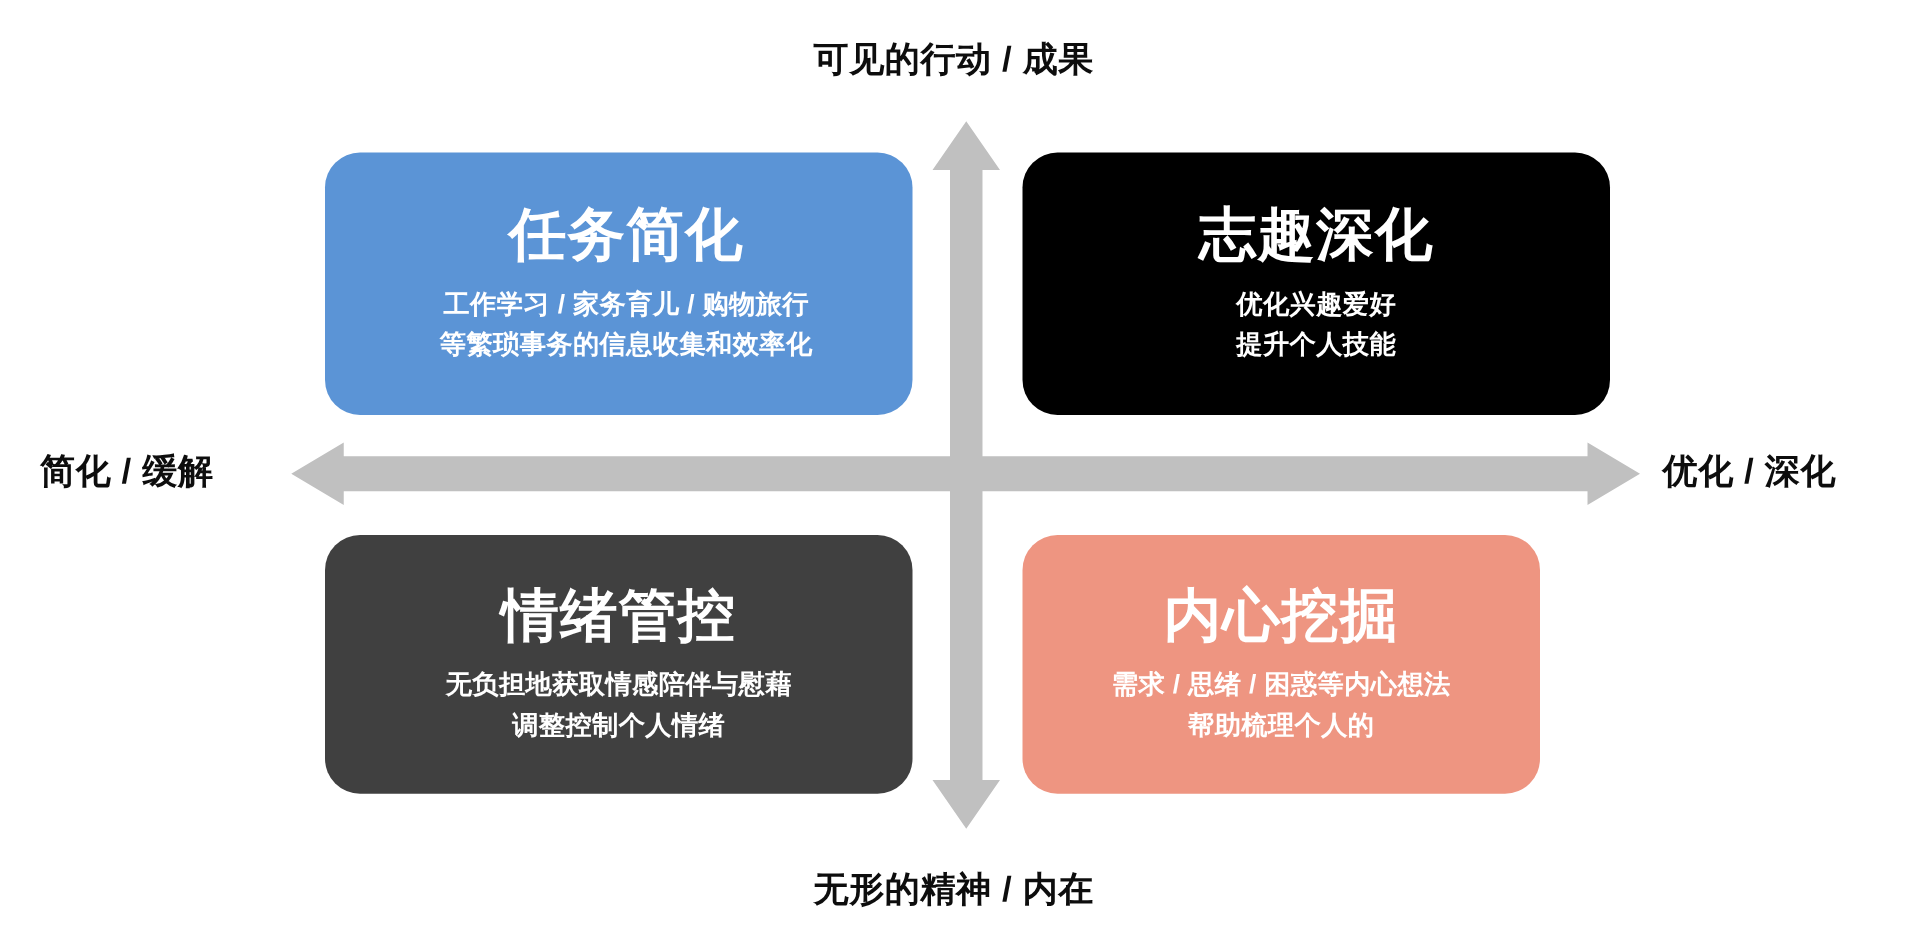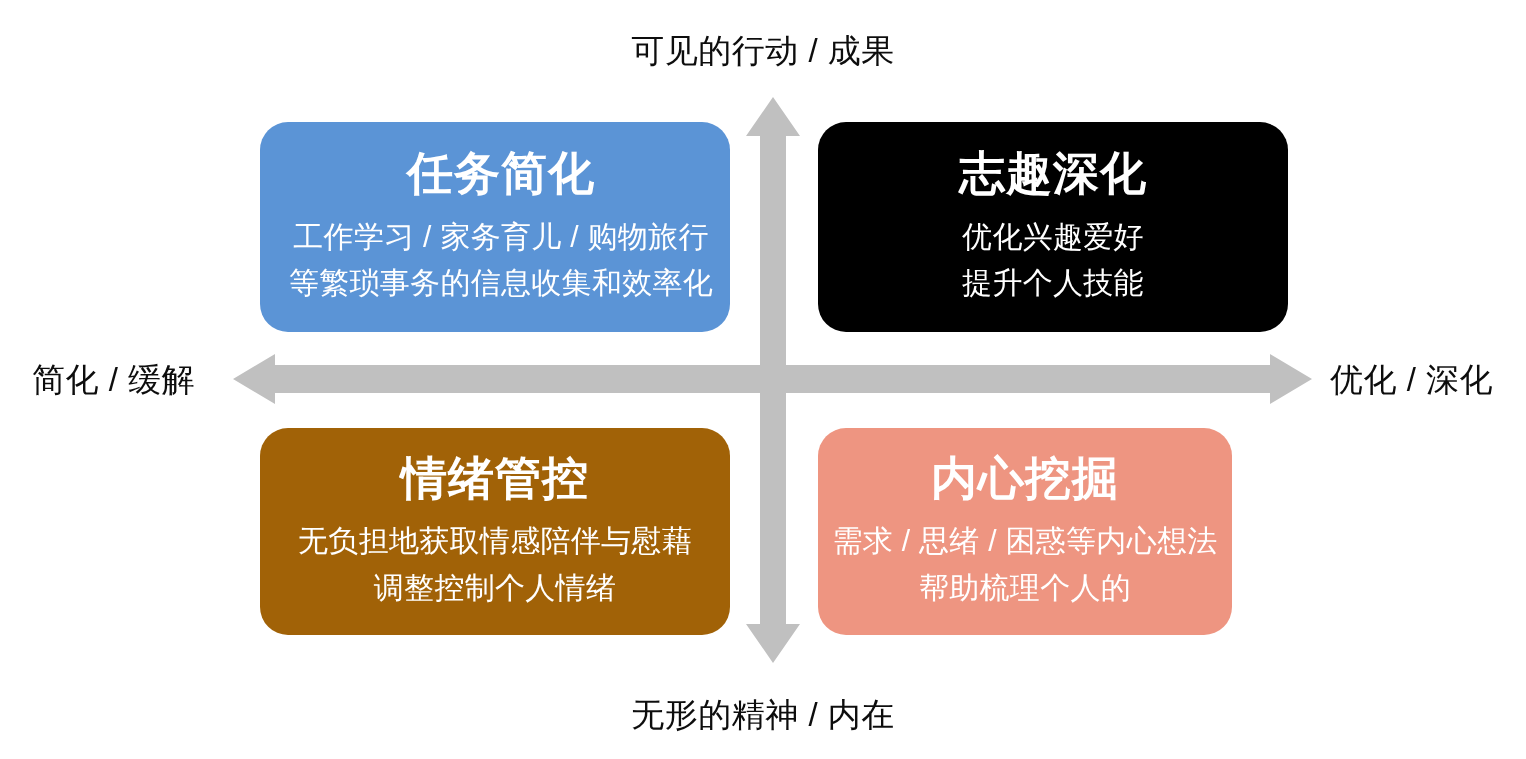--- a/index.html
+++ b/index.html
@@ -15,22 +15,22 @@
     width: 1526px;
     height: 759px;
     background: #ffffff;
     overflow: hidden;
   }
 
   
   .axis-label {
     position: absolute;
     color: #0d0d0d;
-    font-size: 33px;
-    font-weight: 400;
+    font-size: 28px;
+    font-weight: 700;
     letter-spacing: 0.5px;
     white-space: nowrap;
     line-height: 1;
   }
   #label-top {
     left: 0;
     right: 0;
     top: 34px;
     text-align: center;
   }
@@ -82,22 +82,22 @@
   }
   .q-title {
     font-size: 46px;
     font-weight: 700;
     line-height: 1.15;
     letter-spacing: 1px;
     margin: 0 0 14px 0;
     white-space: nowrap;
   }
   .q-desc {
-    font-size: 30px;
-    font-weight: 400;
+    font-size: 21px;
+    font-weight: 700;
     line-height: 1.55;
     letter-spacing: 0.3px;
     margin: 0;
     white-space: nowrap;
   }
 
   #quadrant-top-left {
     left: 260px;
     top: 122px;
     width: 470px;
@@ -149,21 +149,21 @@
     <div class="q-desc">工作学习 / 家务育儿 / 购物旅行</div>
     <div class="q-desc">等繁琐事务的信息收集和效率化</div>
   </div>
 
   <div class="quadrant" id="quadrant-top-right" style="background:#000000">
     <div class="q-title">志趣深化</div>
     <div class="q-desc">优化兴趣爱好</div>
     <div class="q-desc">提升个人技能</div>
   </div>
 
-  <div class="quadrant" id="quadrant-bottom-left" style="background:#a16207">
+  <div class="quadrant" id="quadrant-bottom-left" style="background:#404040">
     <div class="q-title">情绪管控</div>
     <div class="q-desc">无负担地获取情感陪伴与慰藉</div>
     <div class="q-desc">调整控制个人情绪</div>
   </div>
 
   <div class="quadrant" id="quadrant-bottom-right" style="background:#ee9581">
     <div class="q-title">内心挖掘</div>
     <div class="q-desc">需求 / 思绪 / 困惑等内心想法</div>
     <div class="q-desc">帮助梳理个人的</div>
   </div>

